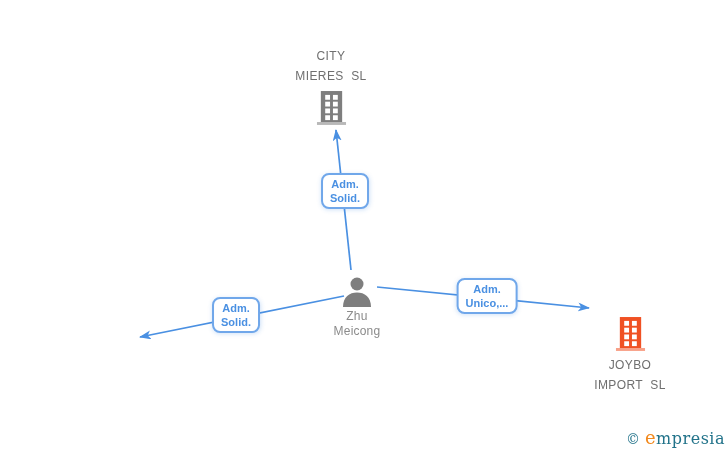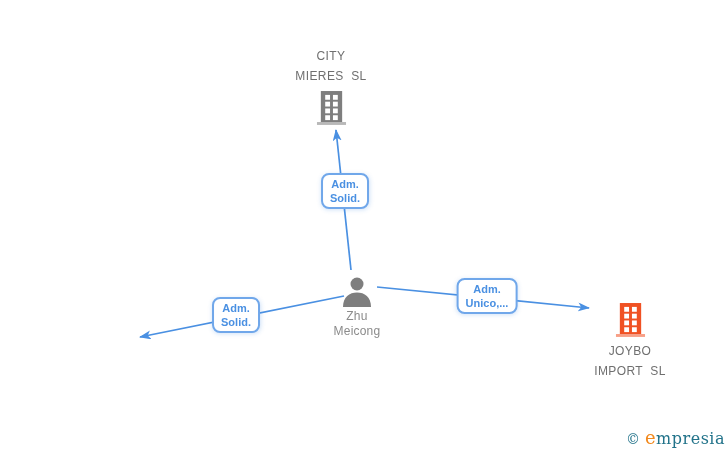--- a/index.html
+++ b/index.html
@@ -91,21 +91,21 @@
   <div class="node" style="left:307px;top:276px;width:100px">
     <svg class="icon gray" width="34" height="31">
       <use href="#person"></use>
     </svg>
     <div class="gap" style="height:2px"></div>
     <div class="node-label person-name">Zhu
 Meicong</div>
   </div>
 
 
-  <div class="node" style="left:560px;top:302px;width:140px">
+  <div class="node" style="left:560px;top:316px;width:140px">
     <svg class="icon orange" width="31" height="35">
       <use href="#building"></use>
     </svg>
     <div class="gap"></div>
     <div class="node-label">JOYBO
 IMPORT  SL</div>
   </div>
 
   <div class="footer">
     <span class="copy">©</span>

